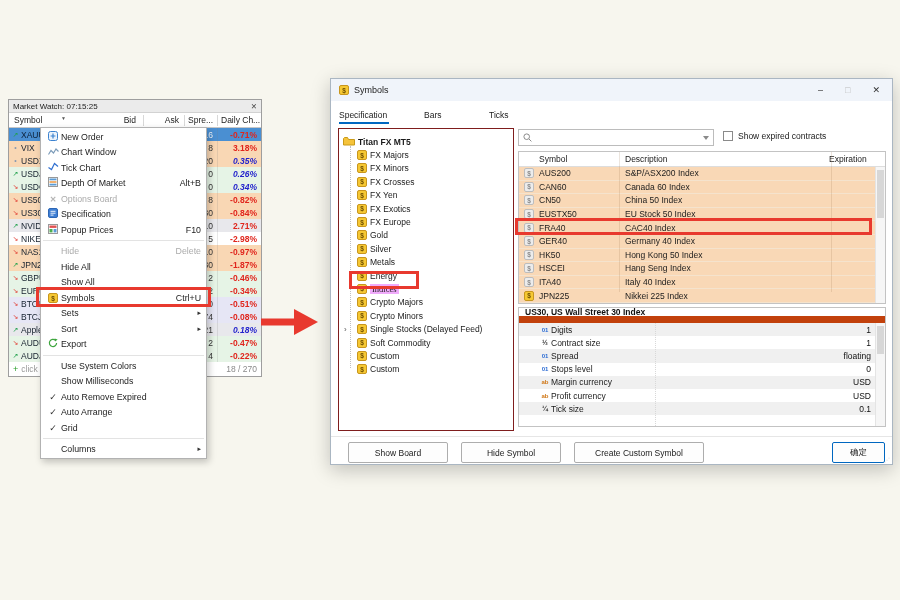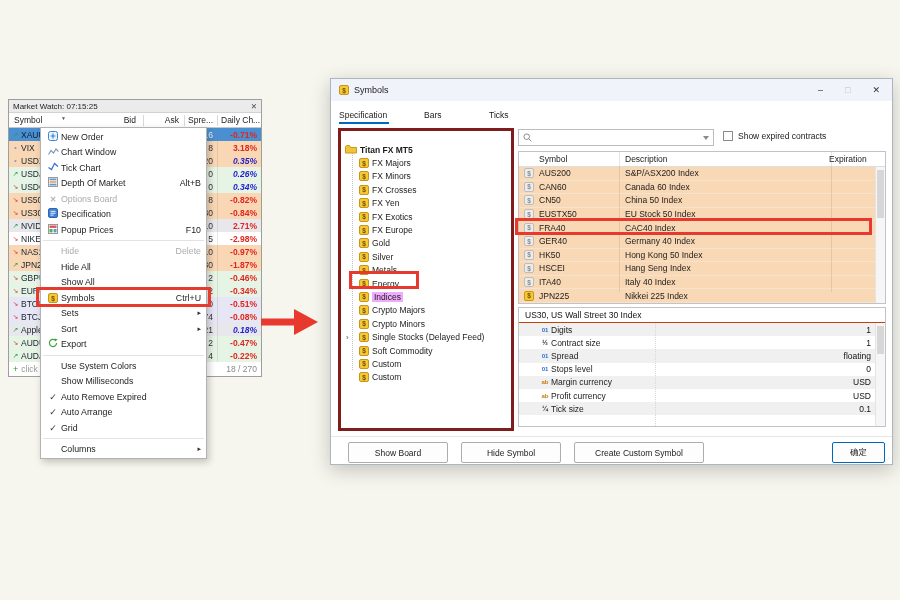--- a/index.html
+++ b/index.html
@@ -65,27 +65,27 @@
   .winbtns { margin-left:auto; display:flex; gap:22px; align-items:center; padding-right:4px; }
   .winbtns span { font-size:9px; color:#333; }
   .winbtns .dis { color:#bcbcbc; }
   .tabs { height:26px; display:flex; align-items:flex-end; padding:0 0 0 0; }
   .tab { position:relative; padding:0 0 7px 8px; color:#1a1a1a; }
   .tab:nth-child(1){ width:85px; } .tab:nth-child(2){ width:65px; } .tab:nth-child(3){ width:60px; }
   .tab.active::after { content:""; position:absolute; left:8px; bottom:3px; width:50px;
                        height:2px; background:#0067c0; }
   
   .tree { position:absolute; left:7px; top:49px; width:176px; height:303px;
-          border:3px solid #7f1d1d; overflow:hidden; padding-top:12px; background:#fff; }
+          border:1px solid #7f1d1d; overflow:hidden; padding-top:6px; background:#fff; }
   .guide { position:absolute; left:11px; top:17px; height:222px; border-left:1px dotted #c0c0c0; }
   .ti { height:13.4px; display:flex; align-items:center; gap:3px; padding-left:18px;
         position:relative; white-space:nowrap; }
   .ti.root { padding-left:4px; font-weight:bold; }
   .ti .exp { position:absolute; left:5px; font-size:8px; color:#555; background:#fff; }
-  .sel-lbl { background:#f0abfc; padding:0 2px; }
+  .sel-lbl { background:#f0abfc; padding:0 2px;font-family:Liberation Serif, serif; }
   .folder-ic { display:inline-block; }
   
   .search { position:absolute; left:187px; top:50px; width:196px; height:17px;
             border:1px solid #bcbcbc; display:flex; align-items:center; padding:0 4px; gap:4px; background:#fff; }
   .search input { border:none; outline:none; flex:1; font-size:8.5px; background:transparent;
                   font-family:"Liberation Sans",sans-serif; min-width:0; }
   .combo-caret { width:0; height:0; border-left:3px solid transparent; border-right:3px solid transparent;
                  border-top:4px solid #8a8a8a; }
   .chkrow { position:absolute; left:392px; top:52px; display:flex; align-items:center; gap:5px; }
   .chkbox { width:10px; height:10px; border:1px solid #8a8a8a; background:#fff; }
@@ -103,21 +103,21 @@
   .tbl-row .s { width:80px; color:#1c1c1c; }
   .tbl-row .d { flex:1; padding-left:6px; color:#1c1c1c; }
   .coldiv { position:absolute; top:0; bottom:11px; width:1px; background:rgba(150,110,70,.18); }
   .sbar { position:absolute; right:0; top:15px; bottom:0; width:10px; background:#f6f6f6;
           border-left:1px solid #e4e4e4; }
   .sthumb { position:absolute; right:1px; width:7px; background:#d7d7d7; }
   
   .spec { position:absolute; left:187px; top:228px; width:368px; height:120px;
           border:1px solid #c3c3c3; overflow:hidden; background:#fff; }
   .spec-title { height:15px; display:flex; align-items:center; padding-left:6px;
-                font-weight:normal; border-bottom:1px solid #c2410c; color:#111; }
+                font-weight:bold; border-bottom:7px solid #c2410c; color:#111; }
   .sp-row { height:13.2px; display:flex; align-items:center; position:relative;padding-left:16px; }
   .sp-row:nth-child(odd) { background:#f0f0f0; }
   .sp-row .pic { width:12px; margin-left:4px; font-size:6px; font-weight:bold; text-align:center; }
   .pic.blue { color:#2a6bd4; } .pic.orange { color:#d07818; } .pic.dark { color:#333; font-size:7px; }
   .sp-row .val { margin-left:auto; padding-right:14px; color:#111; }
   .spec .vdiv { position:absolute; left:136px; top:15px; bottom:0; width:1px;
                 border-left:1px dotted #d8d8d8; }
   
   .dlg-divider { position:absolute; left:0; right:0; top:357px; border-top:1px solid #e6e6e6; }
   .dbtn { position:absolute; top:363px; height:21px; background:#fdfdfd; border:1px solid #adadad;

